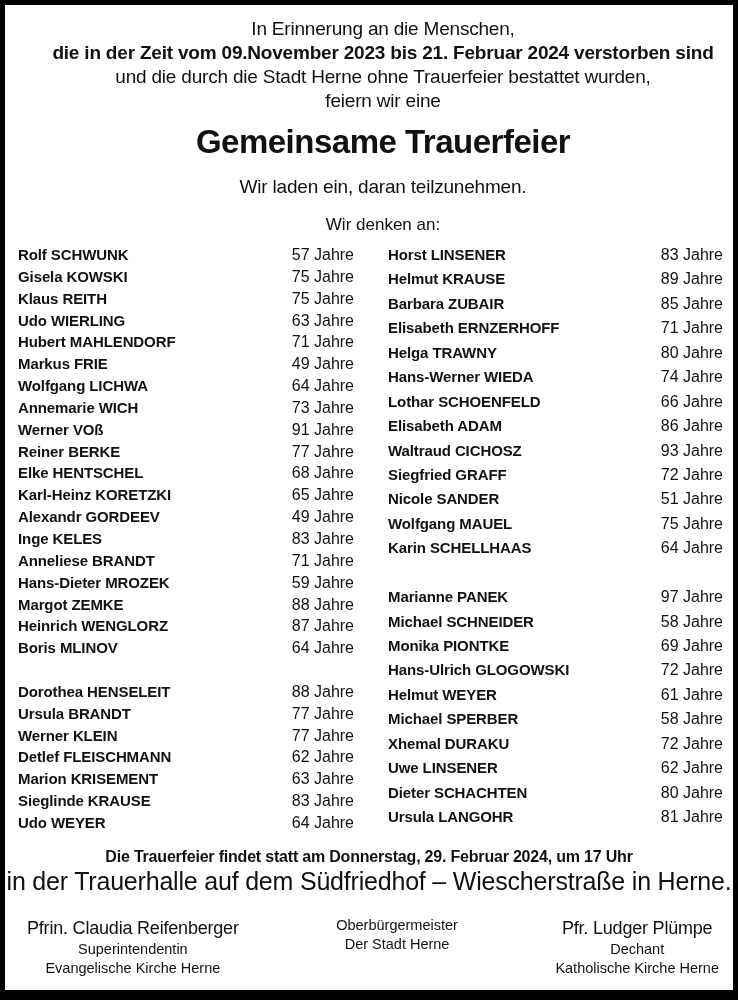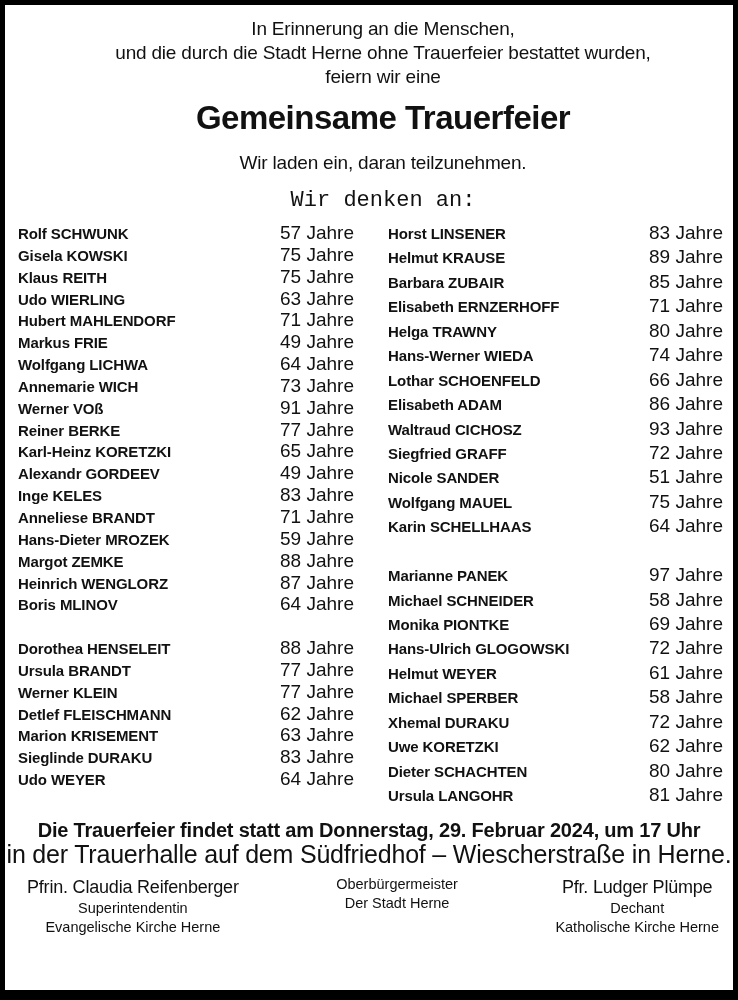--- a/index.html
+++ b/index.html
@@ -40,24 +40,23 @@
     margin-top: 11px;
     letter-spacing: -0.5px;
   }
   .invitation {
     font-size: 19px;
     line-height: 24px;
     margin-top: 15px;
     letter-spacing: -0.2px;
   }
   .remember {
-    font-size: 22px;
+    font-size: 17px;
     line-height: 22px;
     margin-top: 15px;
-    font-family: Liberation Mono, monospace;
   }
   
   .columns {
     display: flex;
     margin-top: 10px;
     padding-left: 13px;
     padding-right: 10px;
     justify-content: flex-end;
   }
   .col {
@@ -73,43 +72,43 @@
   }
   .col-left  .m-row, .col-left  .m-spacer { height: 21.85px; }
   .col-right .m-row, .col-right .m-spacer { height: 24.45px; }
   .m-name {
     font-weight: bold;
     font-size: 15px;
     white-space: nowrap;
     letter-spacing: -0.1px;
   }
   .m-age {
-    font-size: 19px;
+    font-size: 16px;
     white-space: nowrap;
   }
   
   .event {
     text-align: center;
     margin-top: 9px;
   }
   .event .e1 {
     font-weight: bold;
-    font-size: 20px;
+    font-size: 16px;
     line-height: 24px;
     letter-spacing: -0.2px;
   }
   .event .e2 {
     font-size: 25px;
     line-height: 24px;
     letter-spacing: -0.2px;
   }
   .signatures {
     display: flex;
     justify-content: space-between;
-    margin-top: 9px;
+    margin-top: 23px;
     padding: 0 14px 0 22px;
   }
   .sig {
     text-align: center;
   }
   .sig .s-name {
     font-size: 18px;
     line-height: 24px;
     letter-spacing: -0.2px;
   }
@@ -118,20 +117,21 @@
     line-height: 19px;
   }
 </style>
 </head>
 <body>
 
 <div class="page">
 
   <div class="header">
     <div class="h-line">In Erinnerung an die Menschen,</div>
+    <div class="h-line bold">die in der Zeit vom 09.November 2023 bis 21. Februar 2024 verstorben sind</div>
     <div class="h-line">und die durch die Stadt Herne ohne Trauerfeier bestattet wurden,</div>
     <div class="h-line">feiern wir eine</div>
     <div class="main-title">Gemeinsame Trauerfeier</div>
     <div class="invitation">Wir laden ein, daran teilzunehmen.</div>
     <div class="remember">Wir denken an:</div>
   </div>
 
   <div class="columns">
     <div class="col col-left">
         <div class="m-row">
@@ -168,20 +168,24 @@
         </div>
         <div class="m-row">
           <span class="m-name">Werner VOß</span>
           <span class="m-age">91 Jahre</span>
         </div>
         <div class="m-row">
           <span class="m-name">Reiner BERKE</span>
           <span class="m-age">77 Jahre</span>
         </div>
         <div class="m-row">
+          <span class="m-name">Elke HENTSCHEL</span>
+          <span class="m-age">68 Jahre</span>
+        </div>
+        <div class="m-row">
           <span class="m-name">Karl-Heinz KORETZKI</span>
           <span class="m-age">65 Jahre</span>
         </div>
         <div class="m-row">
           <span class="m-name">Alexandr GORDEEV</span>
           <span class="m-age">49 Jahre</span>
         </div>
         <div class="m-row">
           <span class="m-name">Inge KELES</span>
           <span class="m-age">83 Jahre</span>
@@ -221,21 +225,21 @@
         </div>
         <div class="m-row">
           <span class="m-name">Detlef FLEISCHMANN</span>
           <span class="m-age">62 Jahre</span>
         </div>
         <div class="m-row">
           <span class="m-name">Marion KRISEMENT</span>
           <span class="m-age">63 Jahre</span>
         </div>
         <div class="m-row">
-          <span class="m-name">Sieglinde DURAKU</span>
+          <span class="m-name">Sieglinde KRAUSE</span>
           <span class="m-age">83 Jahre</span>
         </div>
         <div class="m-row">
           <span class="m-name">Udo WEYER</span>
           <span class="m-age">64 Jahre</span>
         </div>
       </div>
     <div class="col col-right">
         <div class="m-row">
           <span class="m-name">Horst LINSENER</span>
@@ -312,21 +316,21 @@
         </div>
         <div class="m-row">
           <span class="m-name">Michael SPERBER</span>
           <span class="m-age">58 Jahre</span>
         </div>
         <div class="m-row">
           <span class="m-name">Xhemal DURAKU</span>
           <span class="m-age">72 Jahre</span>
         </div>
         <div class="m-row">
-          <span class="m-name">Uwe KORETZKI</span>
+          <span class="m-name">Uwe LINSENER</span>
           <span class="m-age">62 Jahre</span>
         </div>
         <div class="m-row">
           <span class="m-name">Dieter SCHACHTEN</span>
           <span class="m-age">80 Jahre</span>
         </div>
         <div class="m-row">
           <span class="m-name">Ursula LANGOHR</span>
           <span class="m-age">81 Jahre</span>
         </div>

